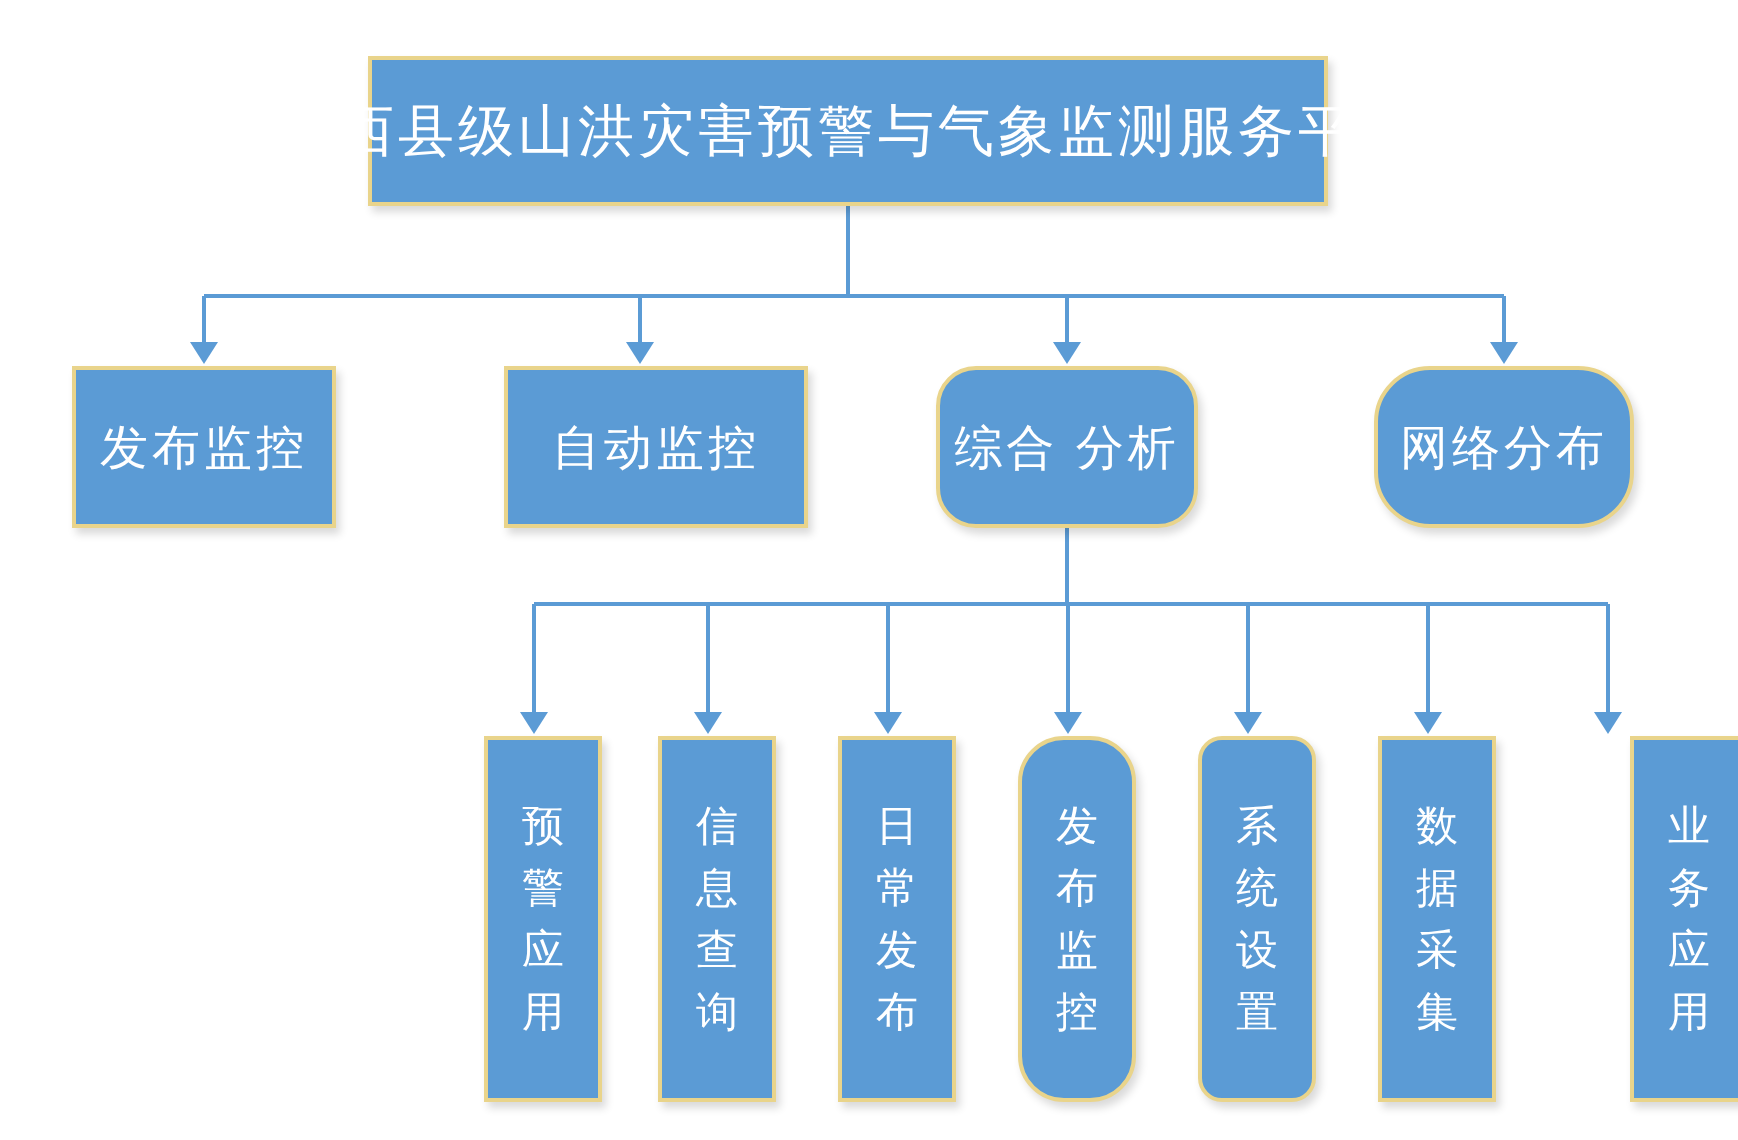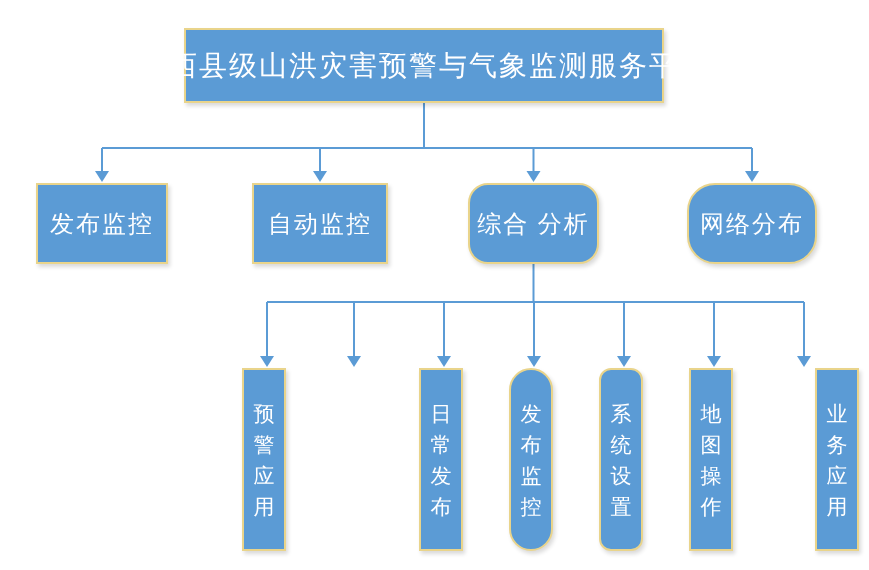--- a/index.html
+++ b/index.html
@@ -53,25 +53,25 @@
   }
   .root-box {
     left: 184px; top: 28px; width: 480px; height: 75px;
     font-size: 28px; letter-spacing: 2px; white-space: nowrap;
   }
   .l2-box {
     top: 183px; height: 81px;
     font-size: 24px; letter-spacing: 2px; white-space: nowrap;
   }
   .l2-0 { left: 36px;  width: 132px; }
-  .l2-1 { left: 252px; width: 136px; }
+  .l2-1 { left: 252px; width: 152px; }
   .l2-2 { left: 468px; width: 131px; border-radius: 20px; }
   .l2-3 { left: 687px; width: 130px; border-radius: 28px; }
   .l3-box {
-    top: 368px; width: 44px; height: 183px;
+    top: 368px; width: 59px; height: 183px;
   }
   .l3-0 { left: 242px; }
   .l3-1 { left: 329px; }
   .l3-2 { left: 419px; }
   .l3-3 { left: 509px; border-radius: 23px; }
   .l3-4 { left: 599px; border-radius: 12px; }
   .l3-5 { left: 689px; }
   .l3-6 { left: 815px; }
   .v-label {
     display: block;
@@ -123,29 +123,32 @@
   <div class="box root-box">陕西县级山洪灾害预警与气象监测服务平台</div>
 
   <div class="box l2-box l2-0">发布监控</div>
   <div class="box l2-box l2-1">自动监控</div>
   <div class="box l2-box l2-2">综合 分析</div>
   <div class="box l2-box l2-3">网络分布</div>
 
   <div class="box l3-box l3-0">
     <span class="v-label">预警应用</span>
   </div>
+  <div class="box l3-box l3-1">
+    <span class="v-label">信息查询</span>
+  </div>
   <div class="box l3-box l3-2">
     <span class="v-label">日常发布</span>
   </div>
   <div class="box l3-box l3-3">
     <span class="v-label">发布监控</span>
   </div>
   <div class="box l3-box l3-4">
     <span class="v-label">系统设置</span>
   </div>
   <div class="box l3-box l3-5">
-    <span class="v-label">地图操作</span>
+    <span class="v-label">数据采集</span>
   </div>
   <div class="box l3-box l3-6">
     <span class="v-label">业务应用</span>
   </div>
 
 </div>
 
 </body></html>

